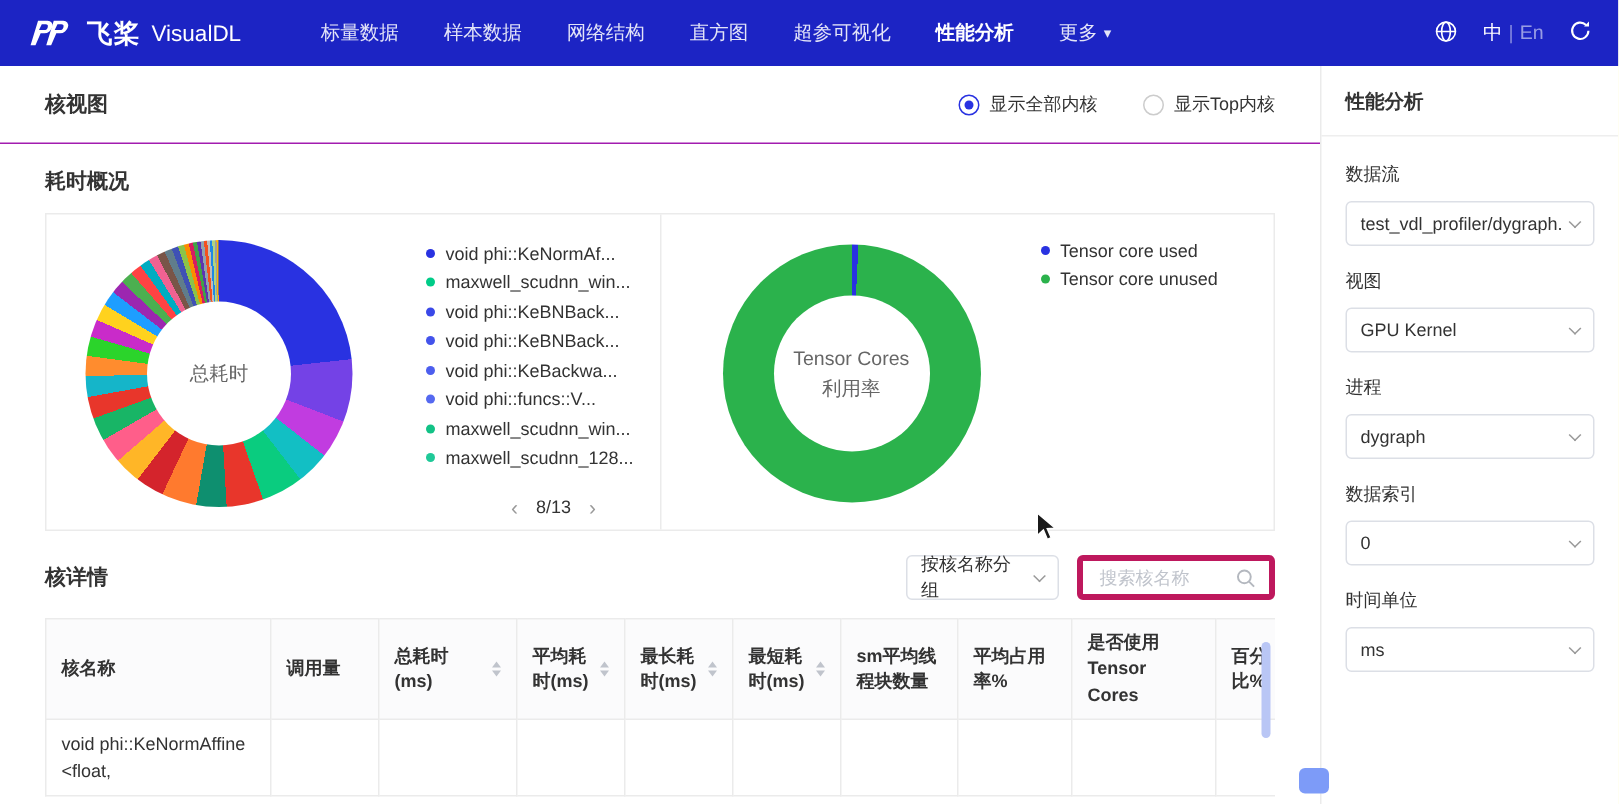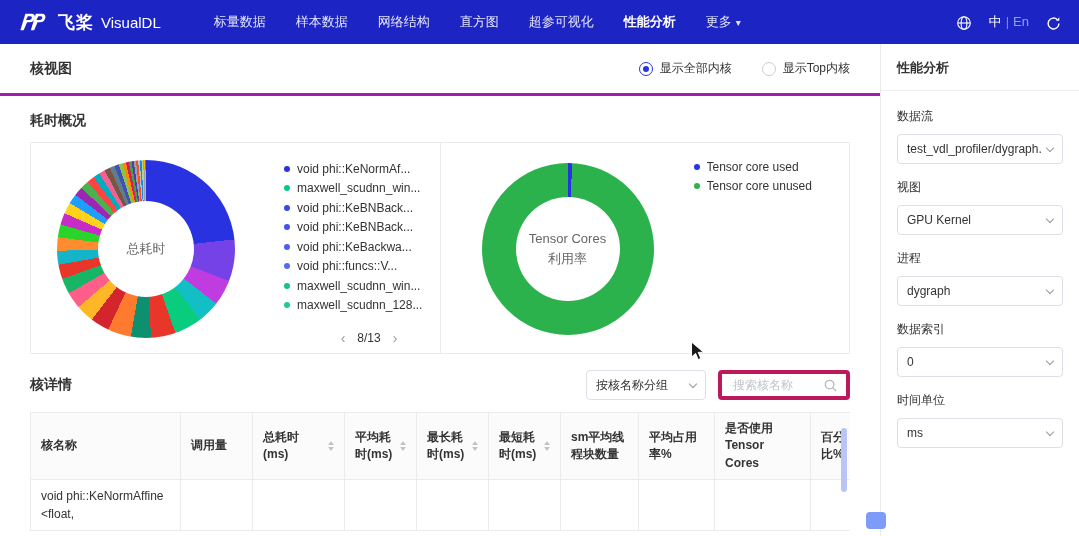--- a/index.html
+++ b/index.html
@@ -9,34 +9,34 @@
   
   .navbar{height:44px;background:#1c24c4;display:flex;align-items:center;padding:0 18px;color:#fff;}
   .brand{display:flex;align-items:center;cursor:pointer;}
   .brand-cn{font-size:17px;font-weight:700;margin-left:8px;letter-spacing:1px;}
   .brand-en{font-size:15px;font-weight:500;margin-left:7px;}
   .nav{display:flex;margin-left:38px;height:52px;}
   .nav-item{position:relative;display:flex;align-items:center;gap:4px;padding:0 15px;font-size:13px;color:rgba(255,255,255,.88);cursor:pointer;white-space:nowrap;}
   .nav-item.active{color:#fff;font-weight:600;}
   .nav-item.active::after{content:"";position:absolute;left:14px;right:14px;bottom:0;height:2px;background:#fff;}
   .nav-caret{font-size:10px;color:rgba(255,255,255,.88);}
-  .nav-right{margin-left:auto;display:flex;align-items:flex-end;gap:17px;}
+  .nav-right{margin-left:auto;display:flex;align-items:flex-start;gap:17px;}
   .icon-btn{display:flex;align-items:center;cursor:pointer;}
   .lang{font-size:13px;cursor:pointer;white-space:nowrap;}
   .lang-zh{color:#fff;}
   .lang-sep{color:rgba(255,255,255,.45);margin:0 4px;}
   .lang-en{color:rgba(255,255,255,.55);}
 
   
   .content{display:flex;height:492px;}
   .main{flex:1;min-width:0;position:relative;overflow:hidden;background:#fff;}
   .sidebar{width:199px;border-left:1px solid #ebebeb;background:#fff;}
 
   
-  .kv-bar{display:flex;align-items:center;justify-content:space-between;height:52px;padding:15px 30px;border-bottom:3px solid #a21caf;}
+  .kv-bar{display:flex;align-items:center;justify-content:space-between;height:52px;padding:15px 30px;border-bottom:1px solid #a21caf;}
   .sec-title{font-size:14px;font-weight:700;color:#333;}
   .radios{display:flex;gap:30px;justify-content:space-between;}
   .radio-opt{display:flex;align-items:center;gap:7px;font-size:12px;color:#333;cursor:pointer;}
   .radio{width:14px;height:14px;border-radius:50%;border:1px solid #ccc;background:#fff;position:relative;flex:none;}
   .radio.on{border-color:#2932E1;}
   .radio.on::after{content:"";position:absolute;left:3px;top:3px;width:6px;height:6px;border-radius:50%;background:#2932E1;}
 
   
   .ov{padding:0 30px;}
   .ov-title{font-size:14px;font-weight:700;color:#333;margin:16px 0 12px;}
@@ -54,21 +54,21 @@
   .dot{width:6px;height:6px;border-radius:50%;flex:none;}
   .lg-txt{white-space:nowrap;overflow:hidden;}
   .pager{position:absolute;left:253px;width:170px;bottom:8px;display:flex;align-items:center;justify-content:center;gap:12px;font-size:12px;color:#333;}
   .pg-btn{color:#999;cursor:pointer;font-size:14px;line-height:1;}
   .lg-tensor{position:absolute;right:18px;top:14px;}
 
   
   .detail-bar{display:flex;align-items:center;margin:16px 30px 0;}
   .controls{margin-left:auto;display:flex;gap:12px;}
   .select{height:30px;border:1px solid #dcdfe6;border-radius:4px;display:flex;align-items:center;justify-content:space-between;padding:0 9px;font-size:12px;color:#333;background:#fff;cursor:pointer;gap:6px;}
-  .group-select{width:120px;margin-left:24px;}
+  .group-select{width:102px;margin-left:24px;}
   .chev{width:6px;height:6px;border-right:1.3px solid #999;border-bottom:1.3px solid #999;transform:rotate(45deg);margin-top:-3px;flex:none;}
   .search{width:132px;height:30px;border:4px solid #be185d;border-radius:4px;display:flex;align-items:center;padding:0 9px;gap:6px;background:#fff;}
   .search input{border:0;outline:0;flex:1;min-width:0;font-size:12px;color:#333;background:transparent;}
   .search input::placeholder{color:#c0c4cc;}
 
   .tbl-wrap{margin:12px 30px 0;position:relative;overflow:hidden;height:124px;}
   table{border-collapse:collapse;table-layout:fixed;width:838px;}
   th,td{border:1px solid #ebebeb;padding:7px 10px;font-size:12px;text-align:left;}
   th{background:#fbfbfc;color:#333;font-weight:600;line-height:1.45;vertical-align:middle;}
   td{color:#333;vertical-align:top;height:46px;line-height:1.5;word-break:break-all;}

